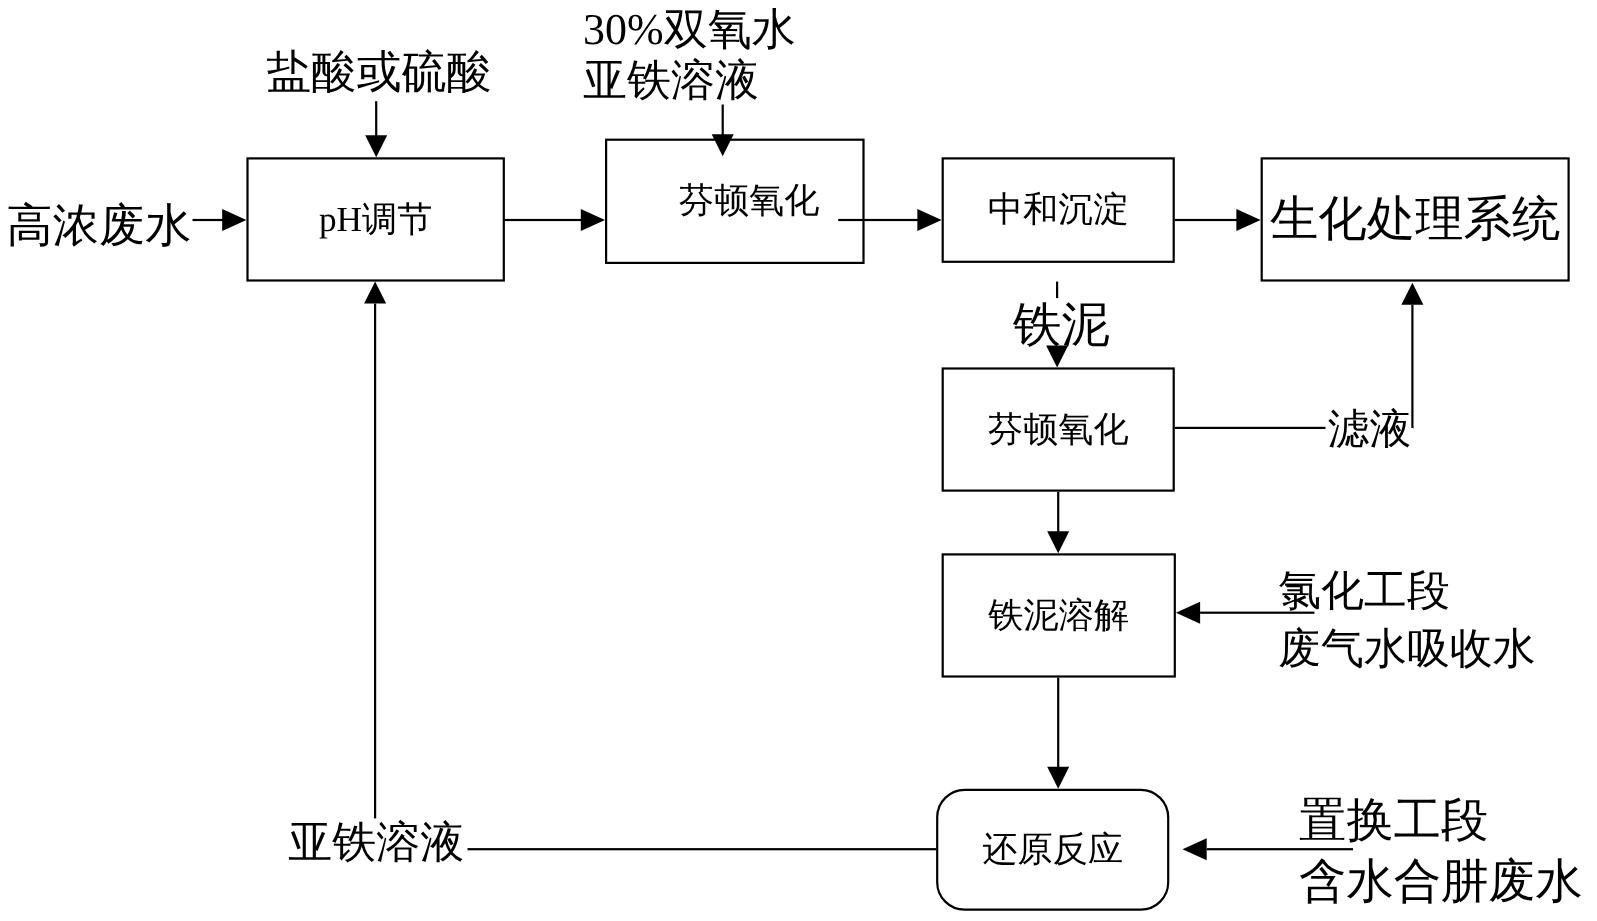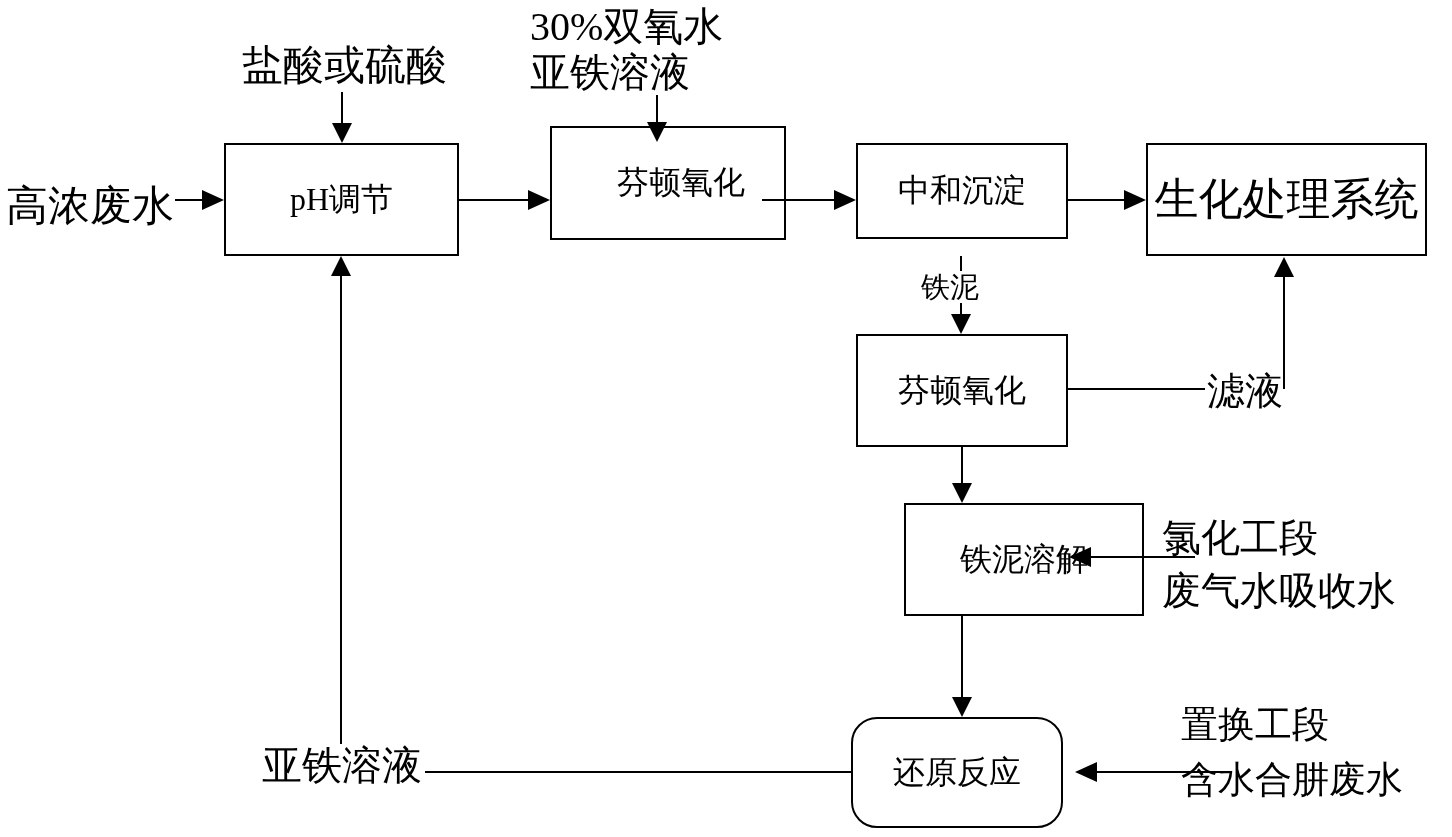--- a/index.html
+++ b/index.html
@@ -42,21 +42,21 @@
   </div>
   <div class="box" style="left:856px; top:143px; width:212px; height:96px;">
     <span>中和沉淀</span>
   </div>
   <div class="box" style="left:1146px; top:143px; width:281px; height:113px; font-size:44px;">
     <span>生化处理系统</span>
   </div>
   <div class="box" style="left:856px; top:334px; width:212px; height:113px;">
     <span>芬顿氧化</span>
   </div>
-  <div class="box" style="left:904px; top:503px; width:240px; height:113px;">
+  <div class="box" style="left:856px; top:503px; width:213px; height:113px;">
     <span>铁泥溶解</span>
   </div>
   <div class="box" style="left:851px; top:717px; width:212px; height:111px;border-radius:26px;">
     <span>还原反应</span>
   </div>
 
   <div class="hline" style="left:175px; top:199px; width:29px;"></div>
   <div class="hline" style="left:459px; top:199px; width:71px;"></div>
   <div class="hline" style="left:762px; top:199px; width:74px;"></div>
   <div class="hline" style="left:1068px; top:199px; width:58px;"></div>
@@ -73,30 +73,30 @@
 
   <div class="lbl" style="left:6px; top:183px; font-size:42px;">高浓废水</div>
 
   <div class="lbl" style="left:242px; top:43px; font-size:41px;">盐酸或硫酸</div>
 
   <div class="lbl center" style="left:530px; top:4px; width:250px; font-size:40px; line-height:46px;">
     <span class="ln">30%双氧水</span>
     <span class="ln">亚铁溶液</span>
   </div>
 
-  <div class="lbl onwhite" style="left:919px; top:271px; font-size:29px;">铁泥</div>
+  <div class="lbl onwhite" style="left:919px; top:271px; font-size:44px;">铁泥</div>
 
   <div class="lbl onwhite" style="left:1205px; top:370px; font-size:38px;">滤液</div>
 
   <div class="lbl center" style="left:1162px; top:511px; width:300px; font-size:39px; line-height:53px;">
     <span class="ln">氯化工段</span>
     <span class="ln">废气水吸收水</span>
   </div>
 
-  <div class="lbl center" style="left:1181px; top:697px; width:272px; font-size:37px; line-height:55px;">
+  <div class="lbl center" style="left:1181px; top:719px; width:272px; font-size:43px; line-height:55px;">
     <span class="ln">置换工段</span>
     <span class="ln">含水合肼废水</span>
   </div>
 
   <div class="lbl onwhite" style="left:260px; top:744px; font-size:40px;">亚铁溶液</div>
 
   <div class="vline" style="left:1283px; top:277px; height:112px;"></div>
 
   <div class="ah ah-right" style="left:202px; top:190px;"></div>
   <div class="ah ah-down" style="left:332px; top:123px;"></div>

